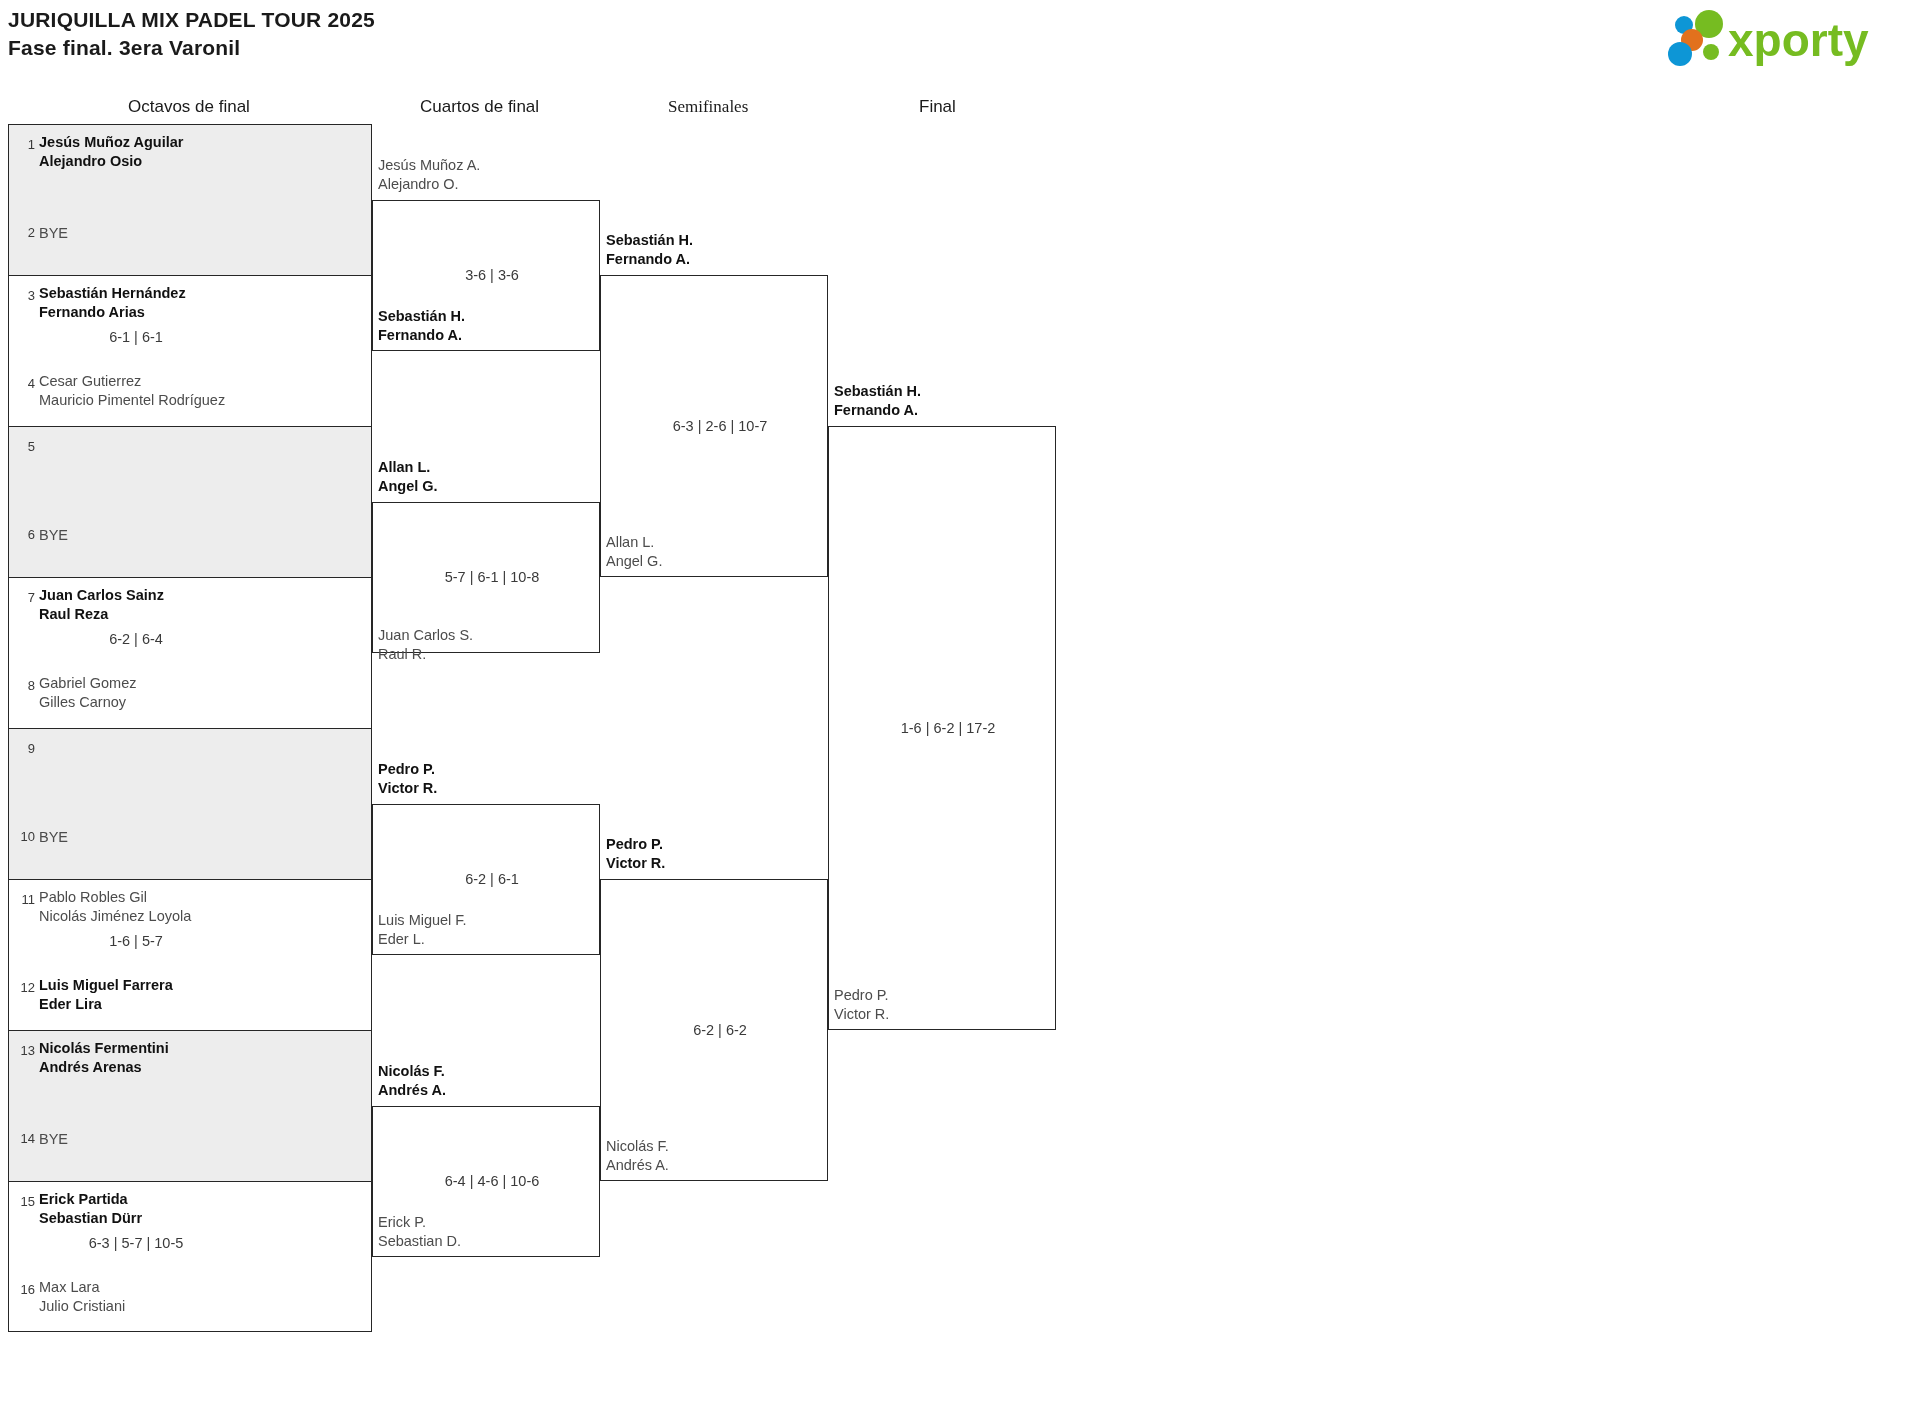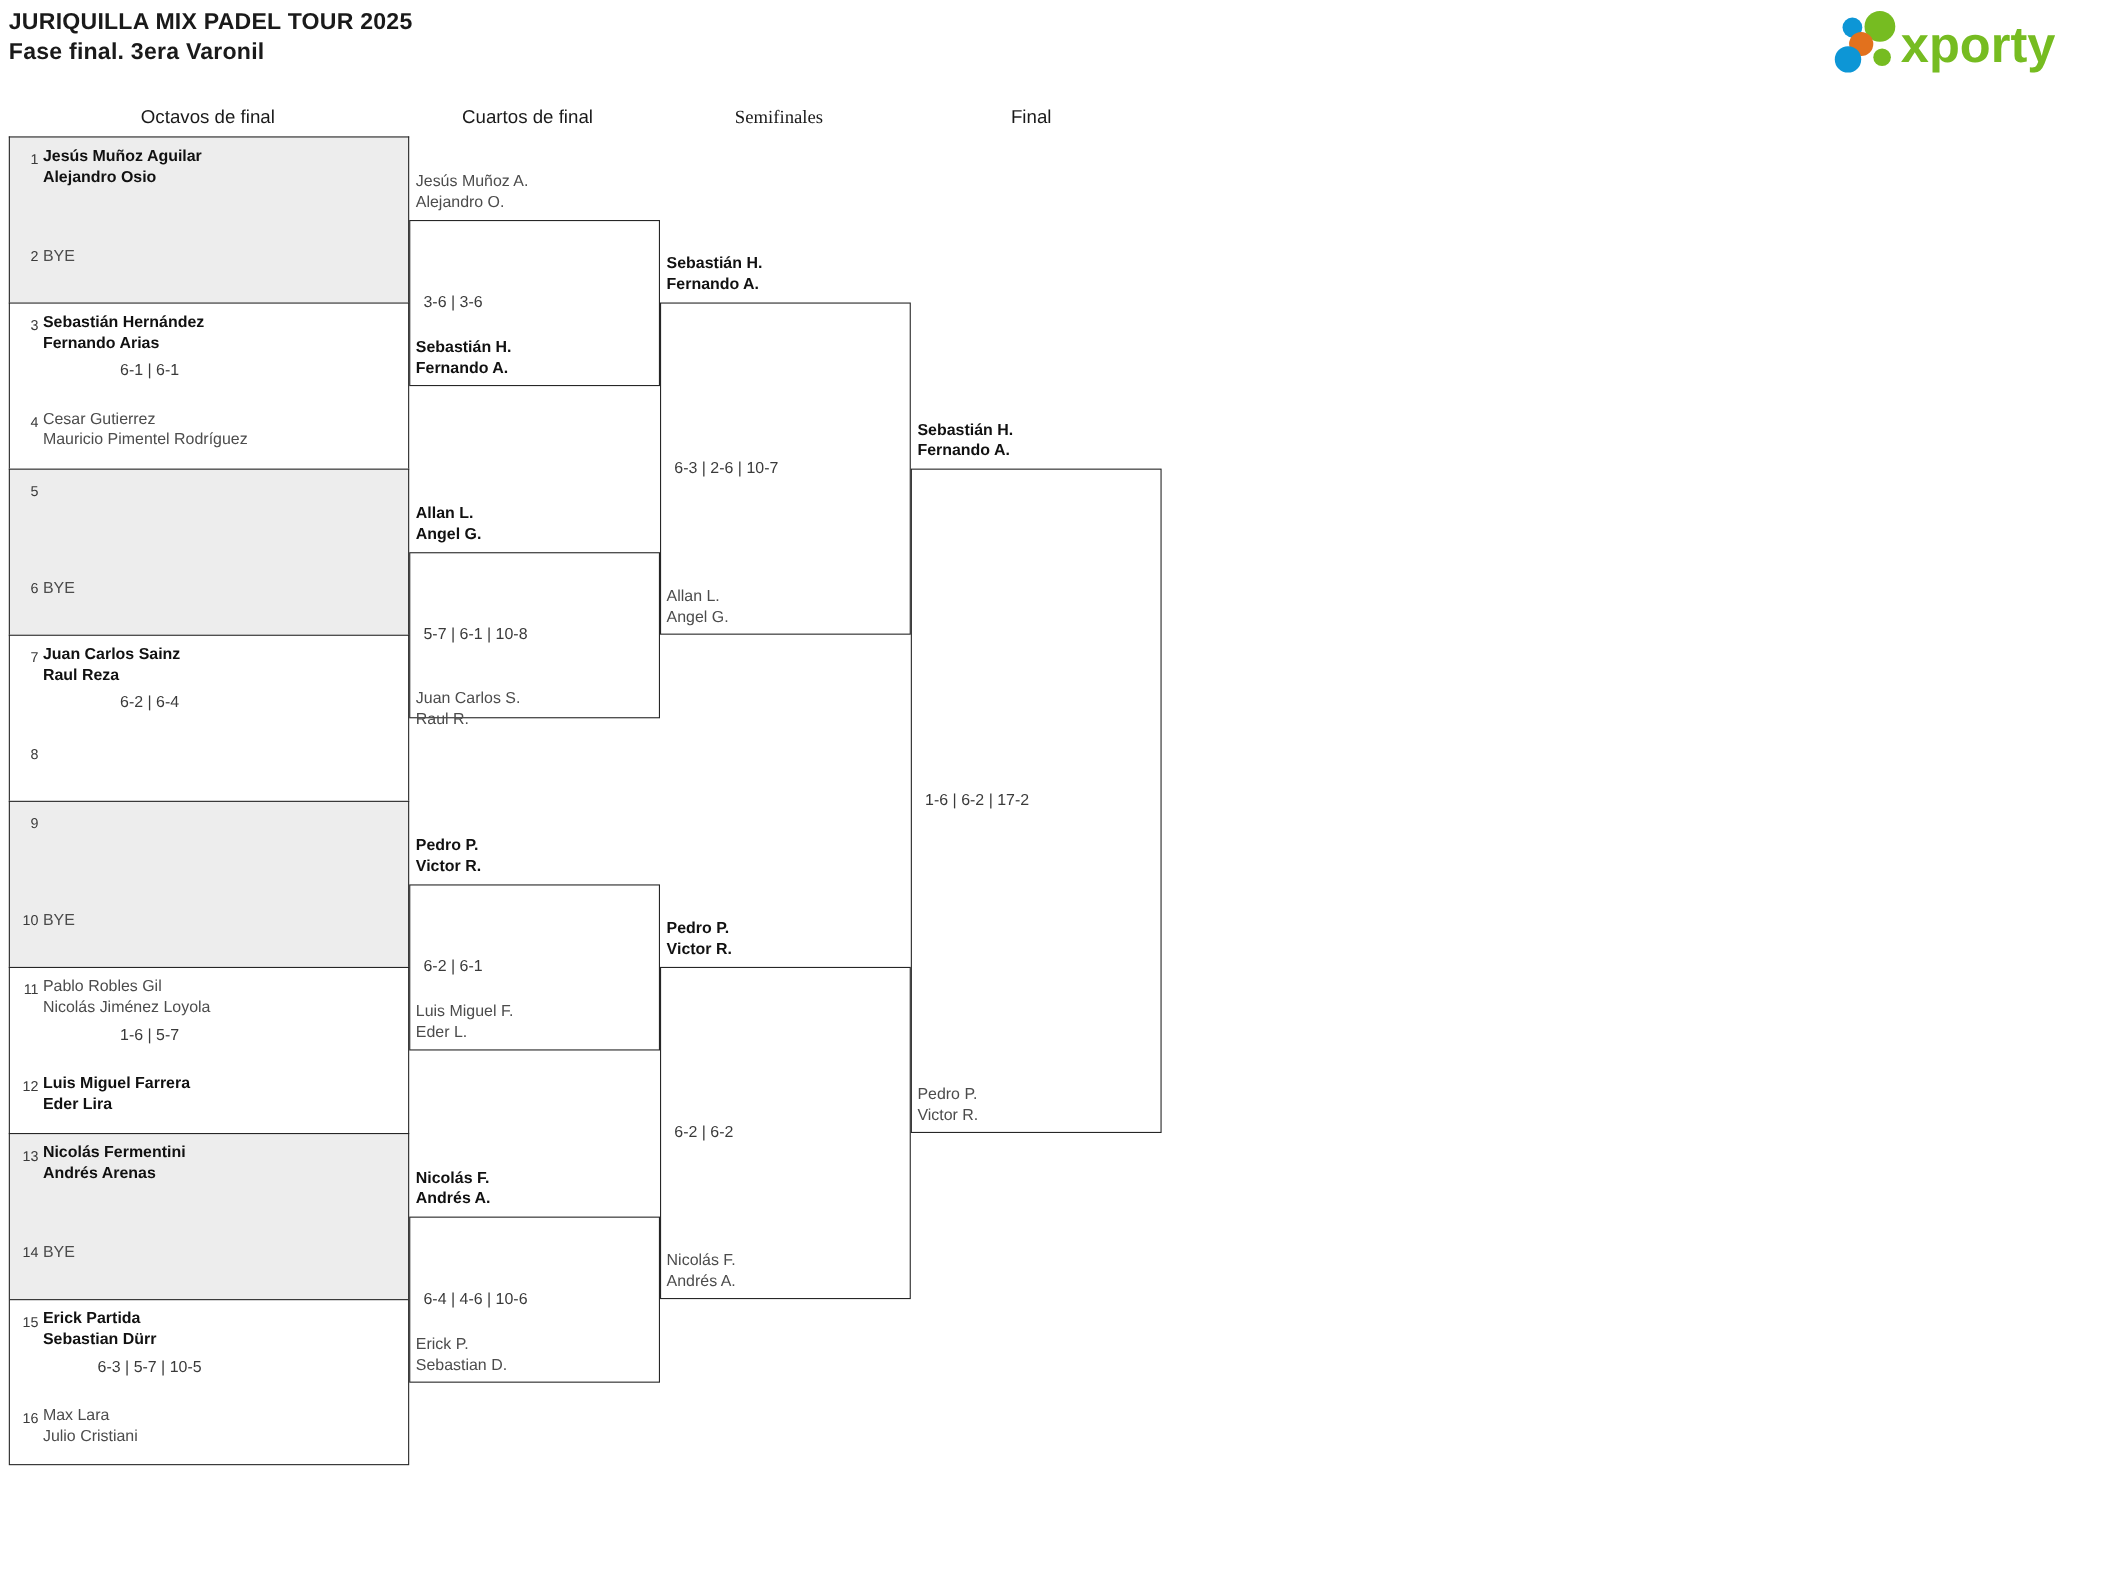--- a/index.html
+++ b/index.html
@@ -70,21 +70,21 @@
   .r1-score {
     position: absolute; left: 0; right: 0; top: 53px;
     text-align: center; font-size: 14.5px; color: #3a3a3a;
     padding-right: 108px;
   }
 
   
   .mbox { position: absolute; border: 1px solid #262626; }
   .mbox .mscore {
     position: absolute; left: 12px; right: 0;
-    font-size: 14.5px; color: #3a3a3a;
+    text-align: center; font-size: 14.5px; color: #3a3a3a;
     transform: translateY(-50%);
   }
   .ptxt {
     position: absolute; font-size: 14.5px; line-height: 19px; white-space: nowrap;
   }
   .ptxt.win { font-weight: bold; color: #111; }
   .ptxt.lose { font-weight: normal; color: #4c4c4c; }
 </style>
 </head>
 <body>
@@ -144,20 +144,24 @@
           <div>BYE</div>
         </div>
       </div>
       <div class="r1-match">
         <div class="seed top">7</div>
         <div class="r1-team top win">
           <div>Juan Carlos Sainz</div>
           <div>Raul Reza</div>
         </div>
         <div class="seed bot">8</div>
+        <div class="r1-team bot lose">
+          <div>Gabriel Gomez</div>
+          <div>Gilles Carnoy</div>
+        </div>
         <div class="r1-score">6-2 | 6-4</div>
       </div>
       <div class="r1-match shaded">
         <div class="seed top">9</div>
         <div class="seed bot">10</div>
         <div class="r1-team bot bye">
           <div>BYE</div>
         </div>
       </div>
       <div class="r1-match">

